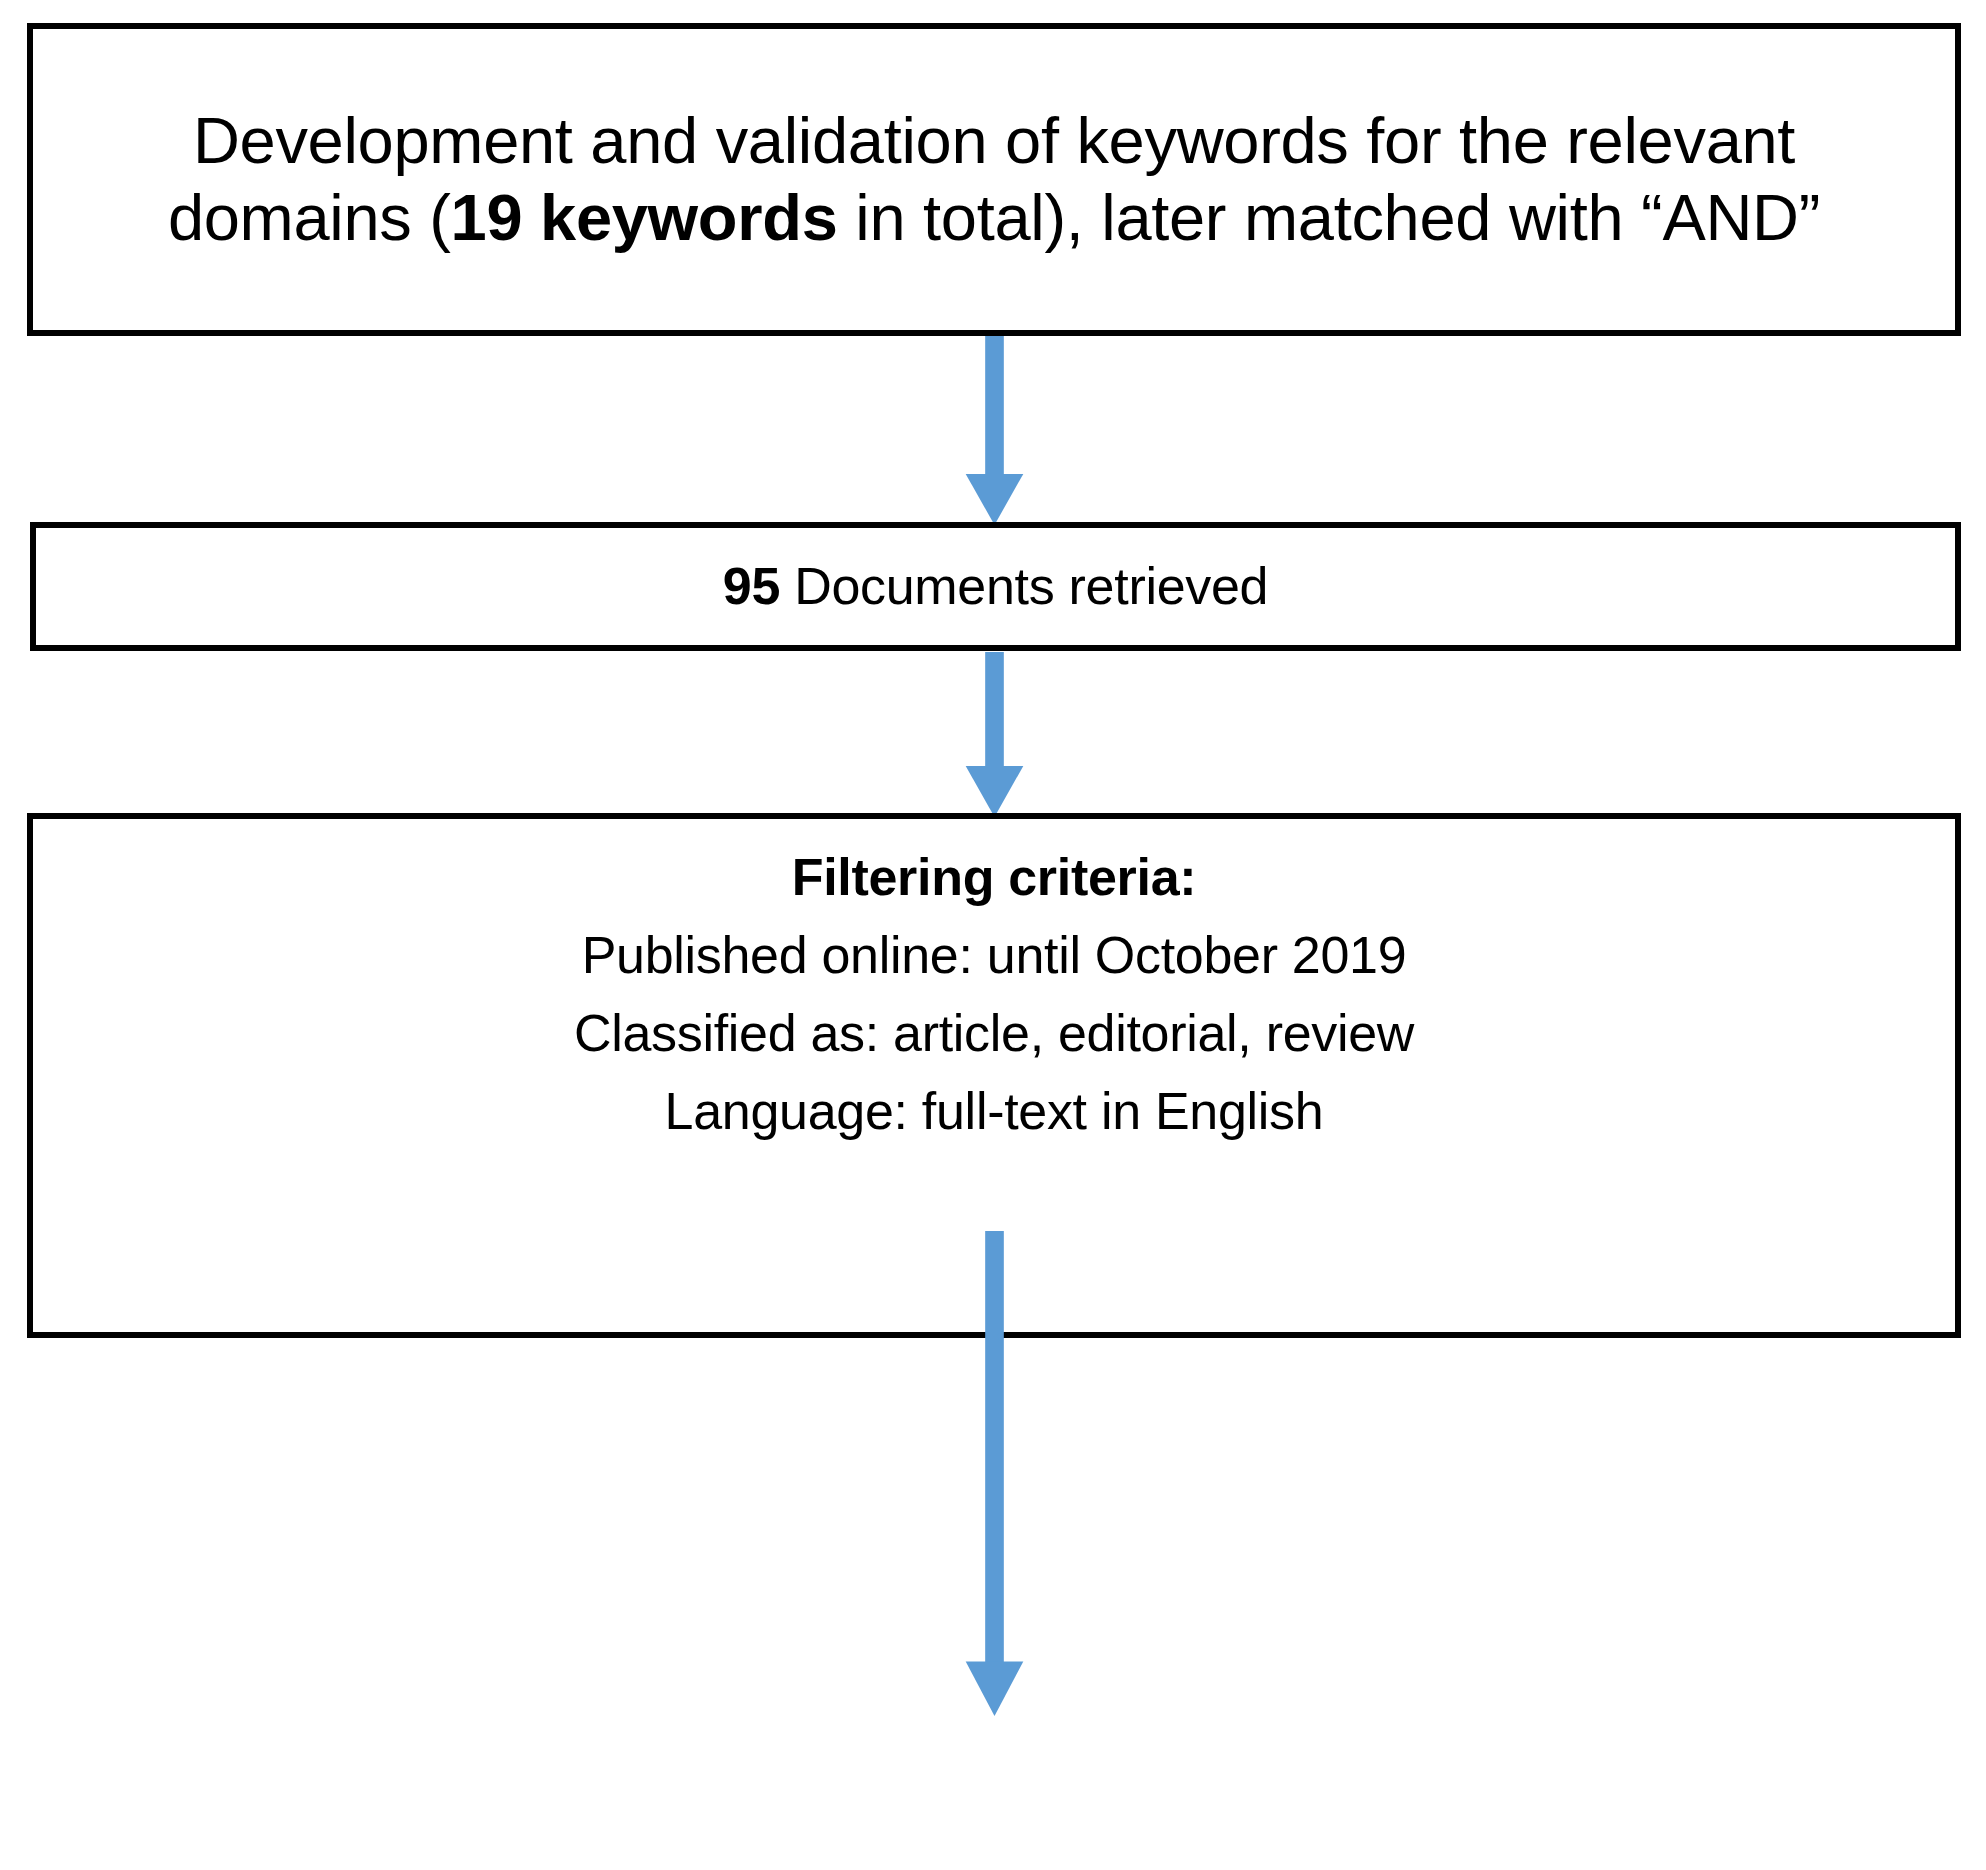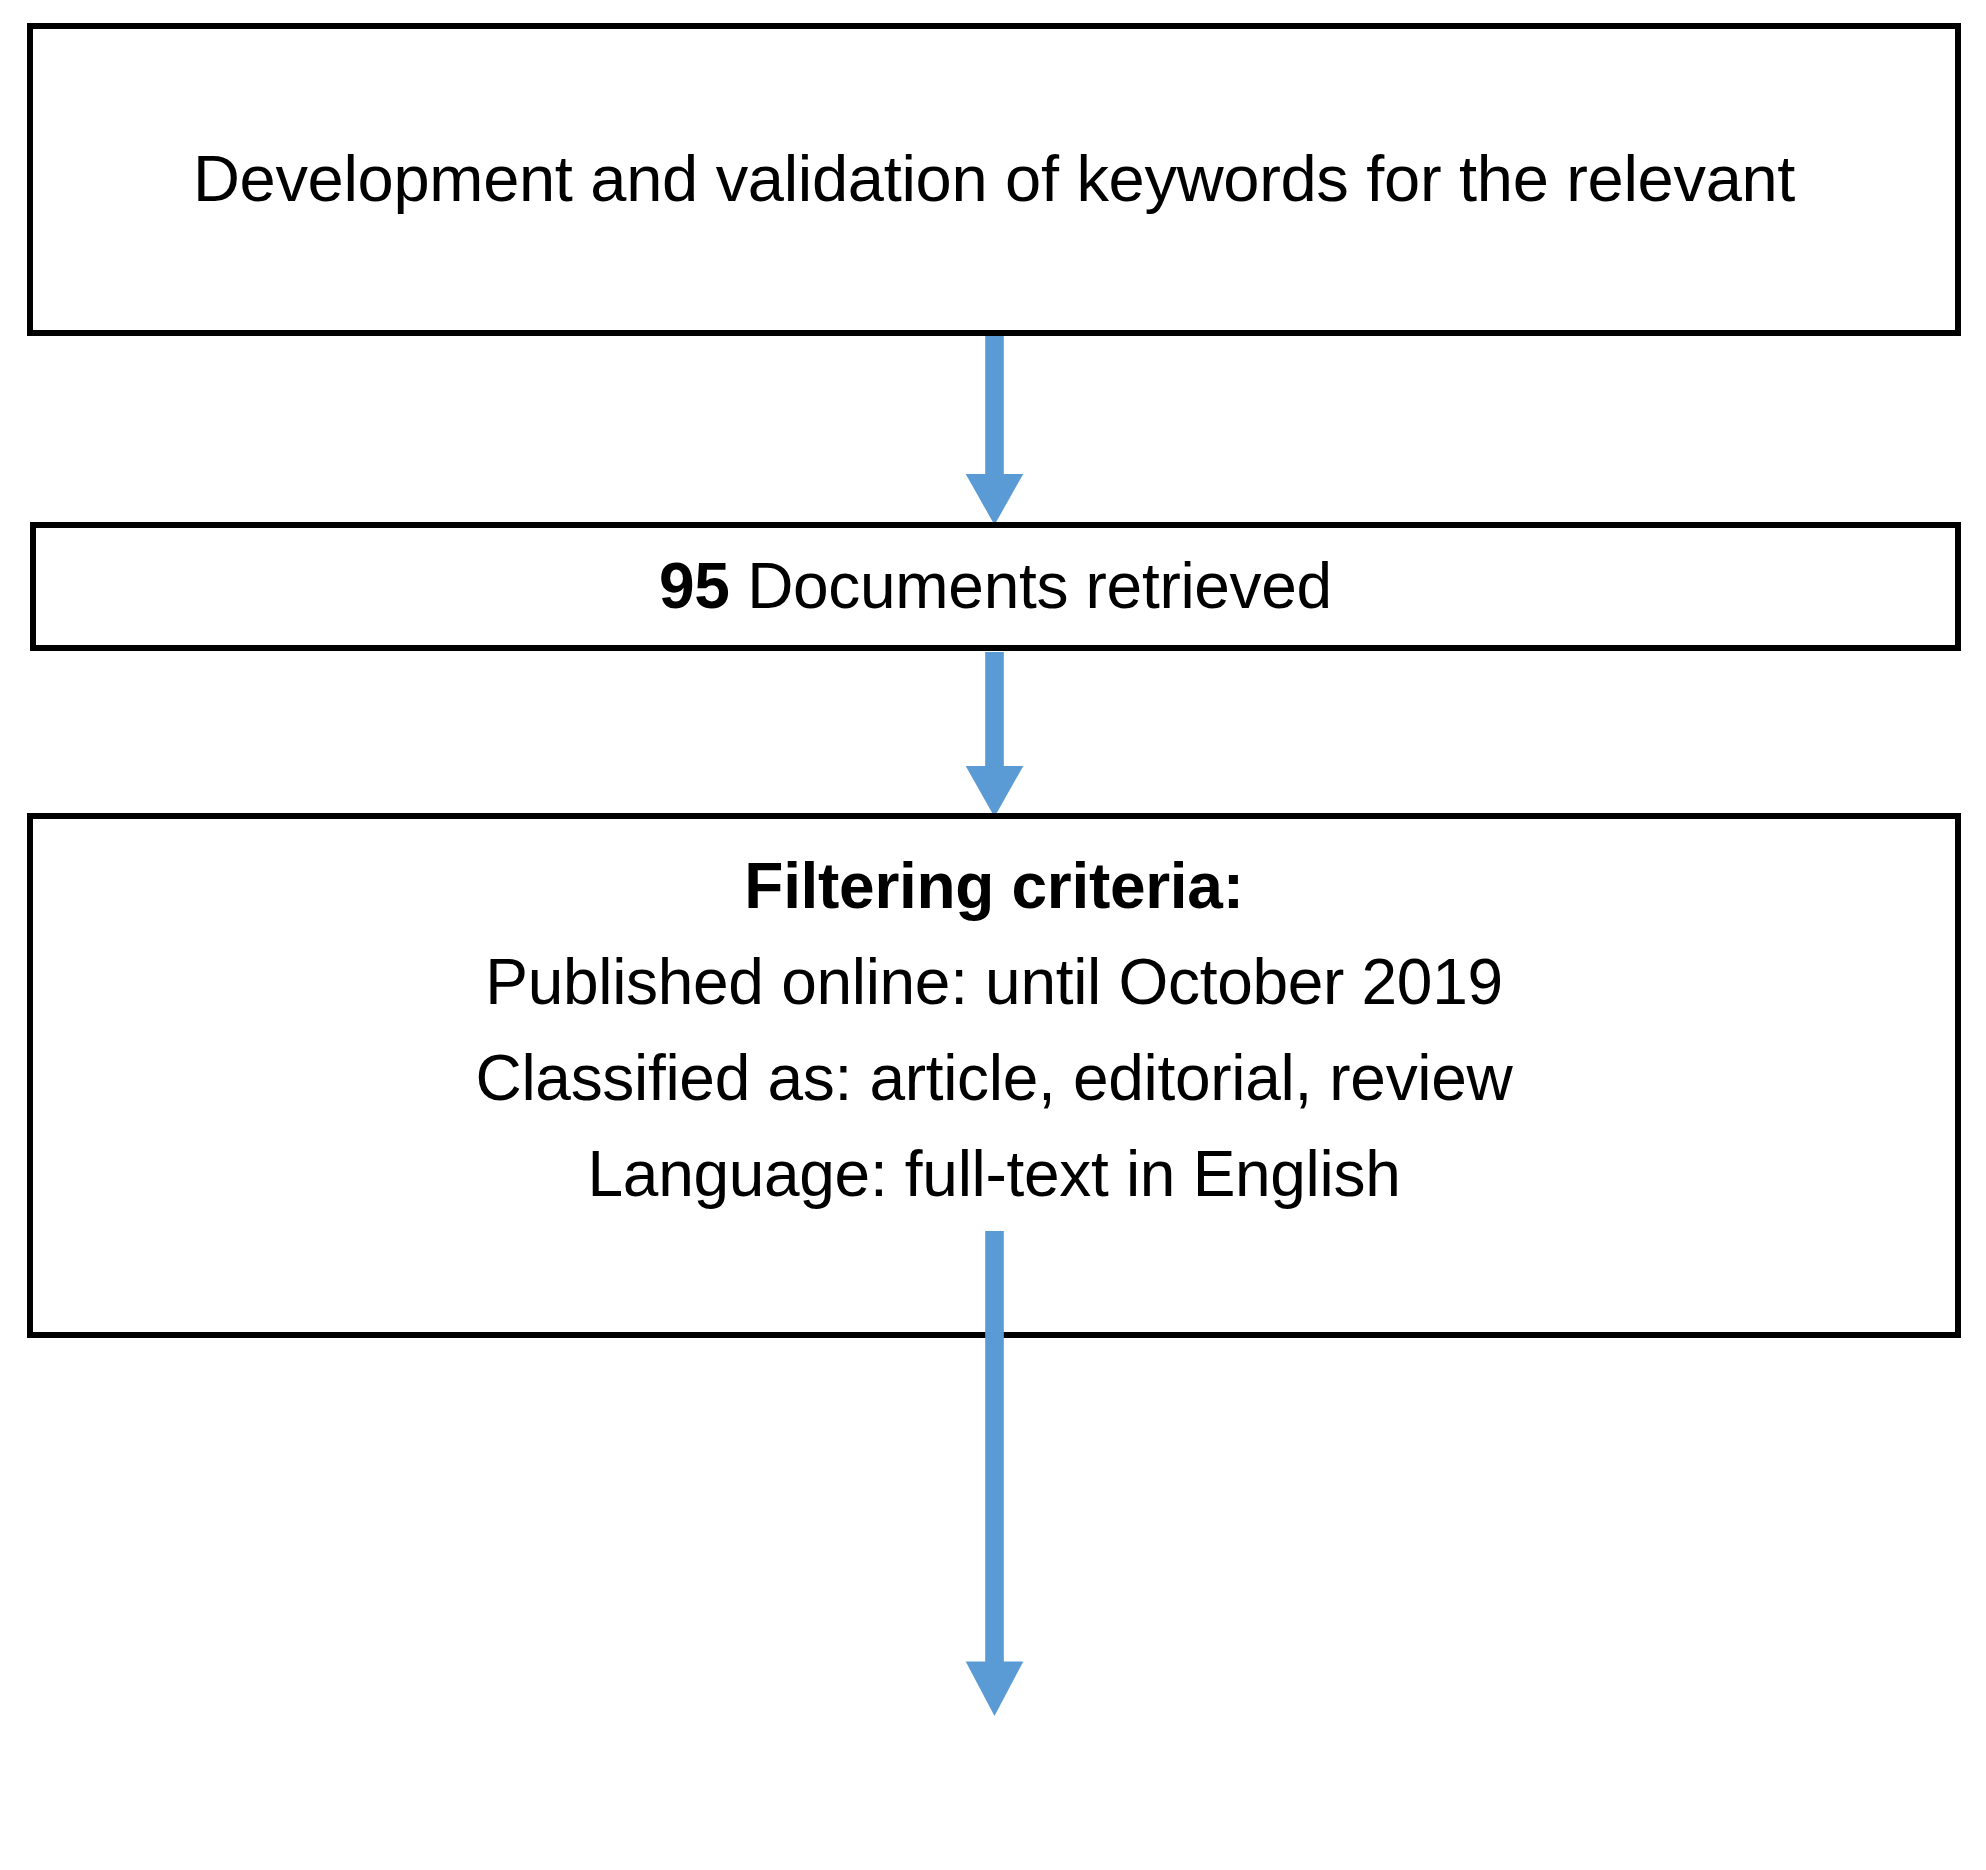--- a/index.html
+++ b/index.html
@@ -29,21 +29,21 @@
     align-items: flex-start;
     justify-content: center;
     text-align: center;
     color: #000000;
   }
   .flow-line {
     display: block;
     width: 100%;
     text-align: center;
     white-space: nowrap;
-    font-size: 64px;
+    font-size: 52px;
     line-height: 1.19;
     letter-spacing: -0.3px;
   }
   .b { font-weight: bold; }
   .i { }
 
   
   #box-keywords {
     left: 27px;  top: 23px;
     width: 1934px; height: 313px;
@@ -85,20 +85,21 @@
   #arrow-2 { top: 652px;  height: 165px; }
   #arrow-3 { top: 1231px; height: 485px; }
 </style>
 </head>
 <body>
 
 <div id="flow-root">
 
   <div class="flow-box" id="box-keywords">
     <span class="flow-line">Development and validation of keywords for the relevant</span>
+    <span class="flow-line"><span>domains (</span><span class="b">19 keywords</span><span> in total), later matched with “AND”</span></span>
   </div>
 
   <div class="flow-arrow" id="arrow-1">
     <svg viewBox="0 0 72 222" preserveAspectRatio="none" aria-hidden="true">
       <rect x="25" y="0" width="22" height="172" fill="#5B9BD5"></rect>
       <polygon points="2,162 70,162 36,222" fill="#5B9BD5"></polygon>
     </svg>
   </div>
 
   <div class="flow-box" id="box-retrieved-95">

